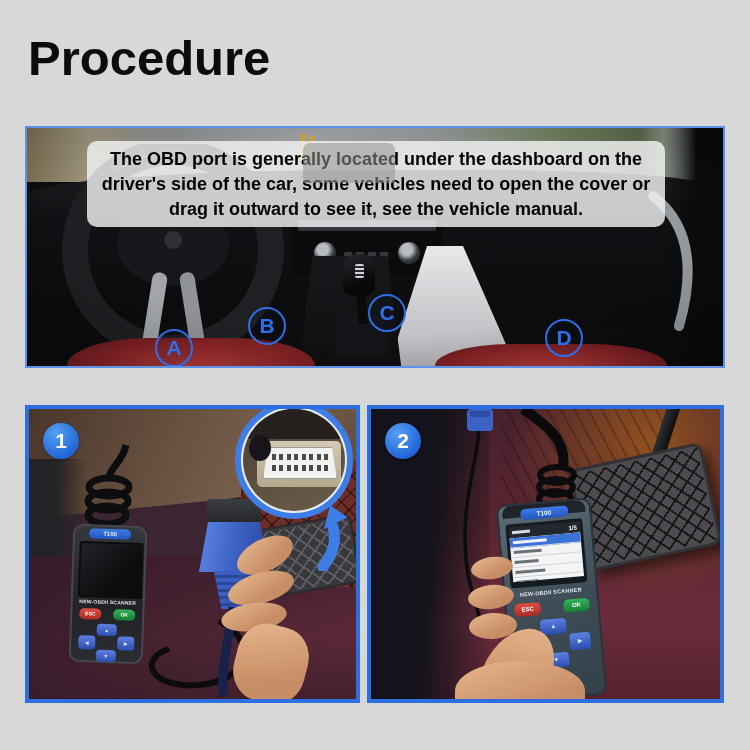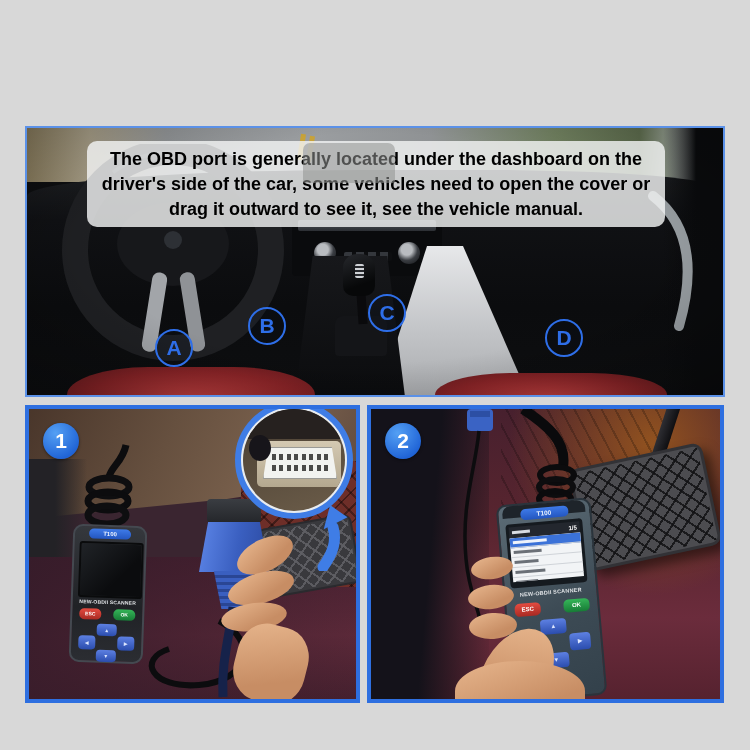--- a/index.html
+++ b/index.html
@@ -1,21 +1,21 @@
 <!DOCTYPE html>
 <html><head>
 <meta charset="utf-8">
 <style>
   html,body{margin:0;padding:0;}
   body{width:750px;height:750px;font-family:"Liberation Sans",sans-serif;background:#d8d8d8;}
   .stage{position:relative;width:750px;height:750px;background:#d8d8d8;overflow:hidden;}
   .abs{position:absolute;}
   .page-title{left:28px;top:30px;font-size:49px;font-weight:bold;color:#0c0c0c;letter-spacing:0;}
   
-  .main-photo{left:25px;top:126px;width:700px;height:271px;border:2px solid #5b91e8;box-sizing:border-box;background:#0d0e10;overflow:hidden;}
+  .main-photo{left:25px;top:126px;width:700px;height:242px;border:2px solid #5b91e8;box-sizing:border-box;background:#0d0e10;overflow:hidden;}
   .road{left:0;top:0;width:696px;height:54px;background:linear-gradient(90deg,#8a7d5e 0%,#a9a089 9%,#8f9294 20%,#9a9da0 42%,#8f9294 58%,#70805f 76%,#5e6d4e 88%,#cdd2d4 96%,#3a3d42 100%);}
   .ylane{width:5px;height:26px;background:#c7a23a;transform:rotate(9deg);}
   .dash-main{left:0;top:42px;width:696px;height:227px;background:linear-gradient(180deg,#1d1f22 0%,#101114 22%,#0b0c0e 60%,#0d0e10 100%);border-radius:48% 34% 0 0/26px 20px 0 0;}
   .stack{left:265px;top:88px;width:150px;height:60px;background:#0a0b0d;border-radius:4px;}
   .vent{left:6px;top:4px;width:138px;height:11px;background:linear-gradient(180deg,#51555b,#2c2f34);border-radius:2px;}
   .knob{width:22px;height:22px;border-radius:50%;background:radial-gradient(circle at 40% 35%,#b9bcc0 0 28%,#3a3d42 55%,#101114 100%);}
   .btnrow{left:52px;top:36px;width:48px;height:9px;background:repeating-linear-gradient(90deg,#34373c 0 8px,#0d0e10 8px 12px);border-radius:2px;}
   .console-silver{left:352px;top:118px;width:150px;height:151px;background:linear-gradient(180deg,#e7e8ea,#c3c5c8 55%,#a9abae);clip-path:polygon(32% 0,56% 0,100% 100%,0 100%);}
   .shifter-panel{left:268px;top:128px;width:110px;height:141px;background:linear-gradient(180deg,#17181b,#0b0c0e);clip-path:polygon(16% 0,84% 0,100% 100%,0 100%);}
   .gear-boot{left:308px;top:188px;width:52px;height:40px;background:#141518;border-radius:8px 8px 4px 4px;}
@@ -73,20 +73,21 @@
   .mrow.hl{background:#3b72d8;}
   .mbar{height:3px;background:#6b7077;}
   .mrow.hl .mbar{background:#eef3fb;}
   .vignette{position:absolute;inset:0;pointer-events:none;background:radial-gradient(ellipse at 50% 45%,rgba(0,0,0,0) 55%,rgba(0,0,0,.28) 100%);}
 </style>
 </head>
 <body>
 
 <div class="stage">
 
+  <div class="abs page-title">Procedure</div>
 
   <div class="abs main-photo">
     <div class="abs road"></div>
     <div class="abs ylane" style="left:272px;top:6px;"></div>
     <div class="abs ylane" style="left:281px;top:8px;"></div>
     <div class="abs dash-main"></div>
 
     <svg class="abs" style="left:4px;top:16px;" width="272" height="242" viewBox="0 0 272 242">
       <circle cx="142" cy="106" r="98" fill="none" stroke="#1f2023" stroke-width="26"></circle>
       <circle cx="142" cy="106" r="98" fill="none" stroke="#393c41" stroke-width="4" stroke-dasharray="70 540" transform="rotate(-125 142 106)"></circle>

